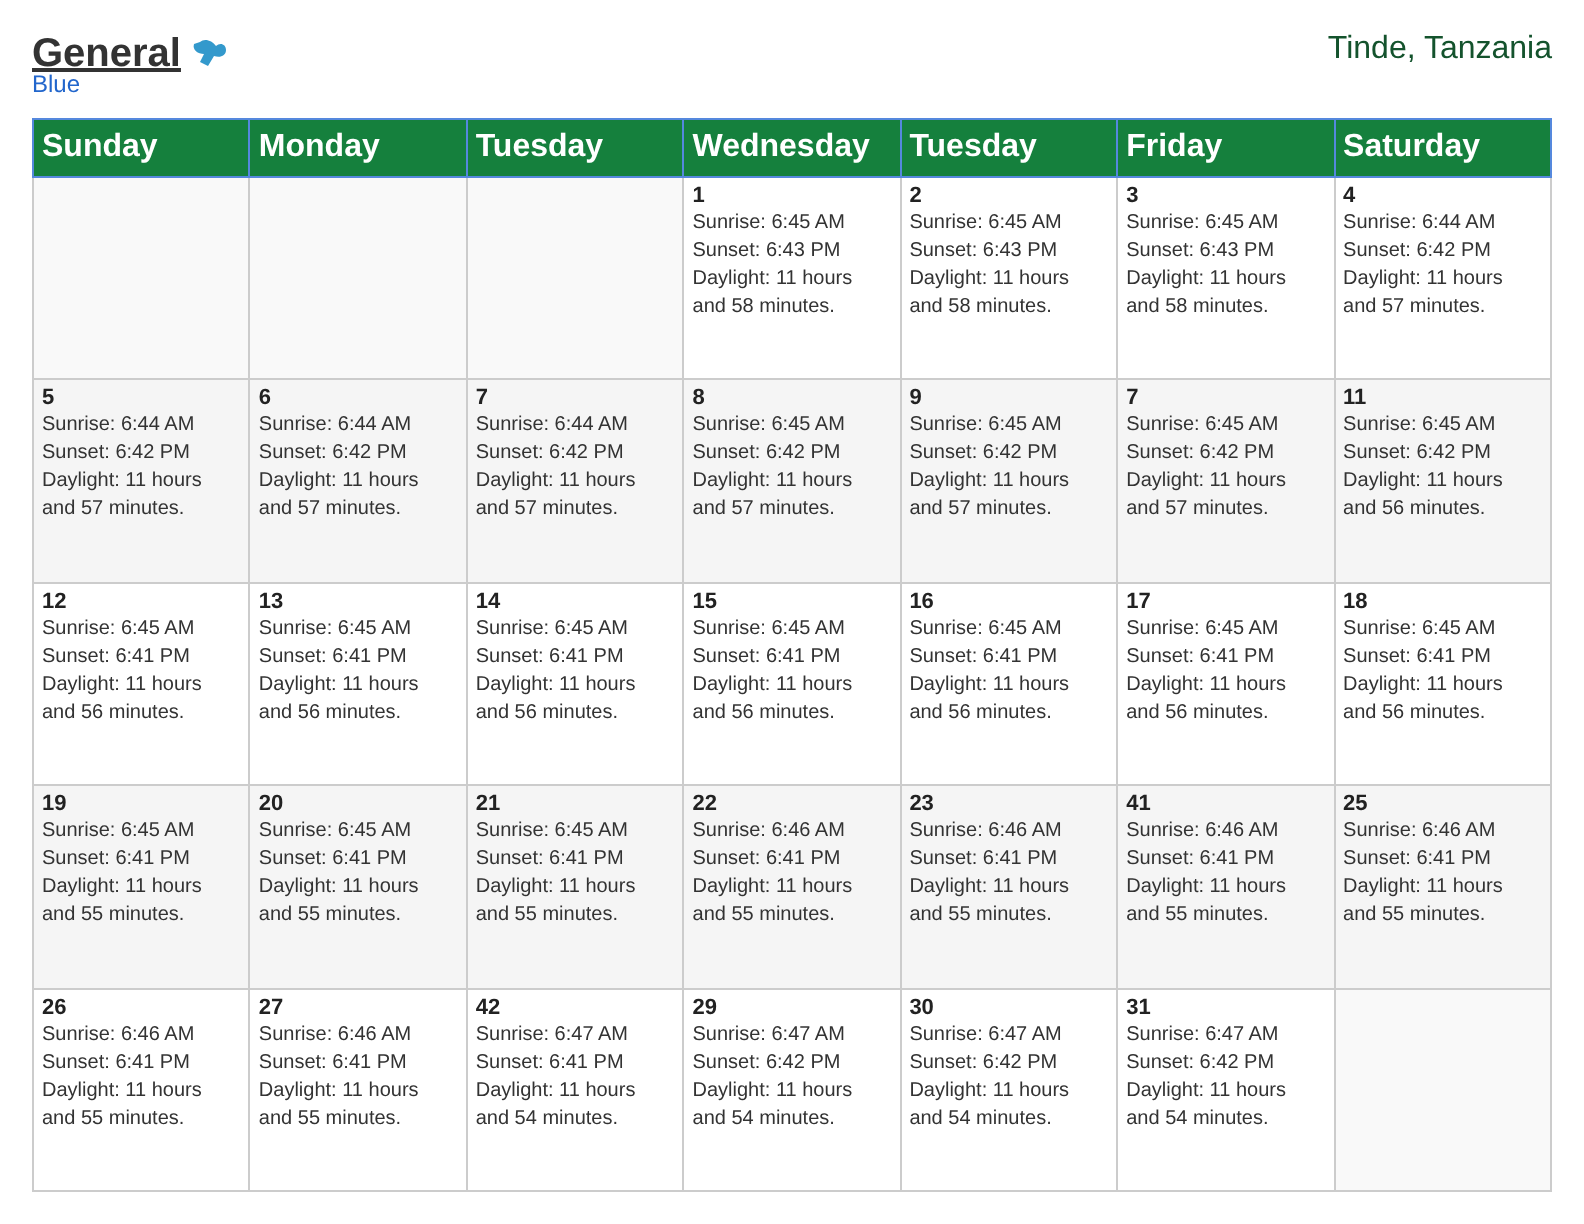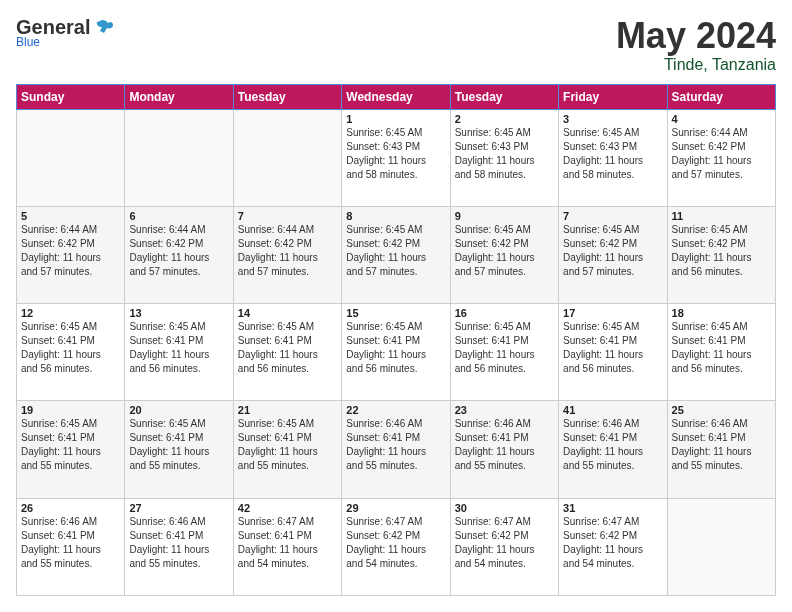--- a/index.html
+++ b/index.html
@@ -21,21 +21,21 @@
       display: flex;
       justify-content: space-between;
       align-items: flex-start;
       margin-bottom: 10px;
     }
     .logo {
       display: flex;
       flex-direction: column;
       align-items: flex-start;
     }
-    .logo-general { color: #333; }
+    .logo-general { color: #333; text-decoration: underline; }
     .logo-blue { color: #2266cc; }
     .title-block {
       text-align: right;
     }
     .month-title {
       font-size: 36px;
       font-weight: bold;
       color: #333;
       line-height: 1.1;
     }
@@ -44,23 +44,23 @@
       color: #14532d;
     }
     .calendar {
       flex: 1;
       border: 1px solid #ccc;
       border-collapse: collapse;
       width: 100%;
       table-layout: fixed;
     }
     .calendar th {
-      background: #be185d;
+      background: #15803d;
       color: #fff;
-      font-size: 12px;
+      font-size: 16px;
       padding: 5px 4px;
       text-align: left;
       border: 1px solid #5588dd;
       font-weight: bold;
     }
     .calendar td {
       border: 1px solid #ccc;
       vertical-align: top;
       padding: 3px 4px;
       font-size: 9.5px;
@@ -99,21 +99,20 @@
     <div class="logo">
       <div style="display:flex;align-items:center;">
         <span class="logo-general" style="font-size:20px;font-weight:bold;color:#333;">General</span>
         <svg width="22" height="18" viewBox="0 0 22 18" style="margin-left:2px;">
           <path d="M8 2 C10 0 14 1 16 4 C18 2 21 3 21 6 C21 9 18 10 15 9 L12 14 L8 12 L10 8 C7 8 4 6 5 3 Z" fill="#3399cc"></path>
         </svg>
       </div>
       <span class="logo-blue" style="font-size:12px;font-weight:normal;color:#2266cc;margin-top:-4px;">Blue</span>
     </div>
     <div class="title-block">
-      <div class="month-title">May 2024</div>
       <div class="location">Tinde, Tanzania</div>
     </div>
   </div>
 
   <table class="calendar">
     <thead>
       <tr>
       <th>Sunday</th>
           <th>Monday</th>
           <th>Tuesday</th>

